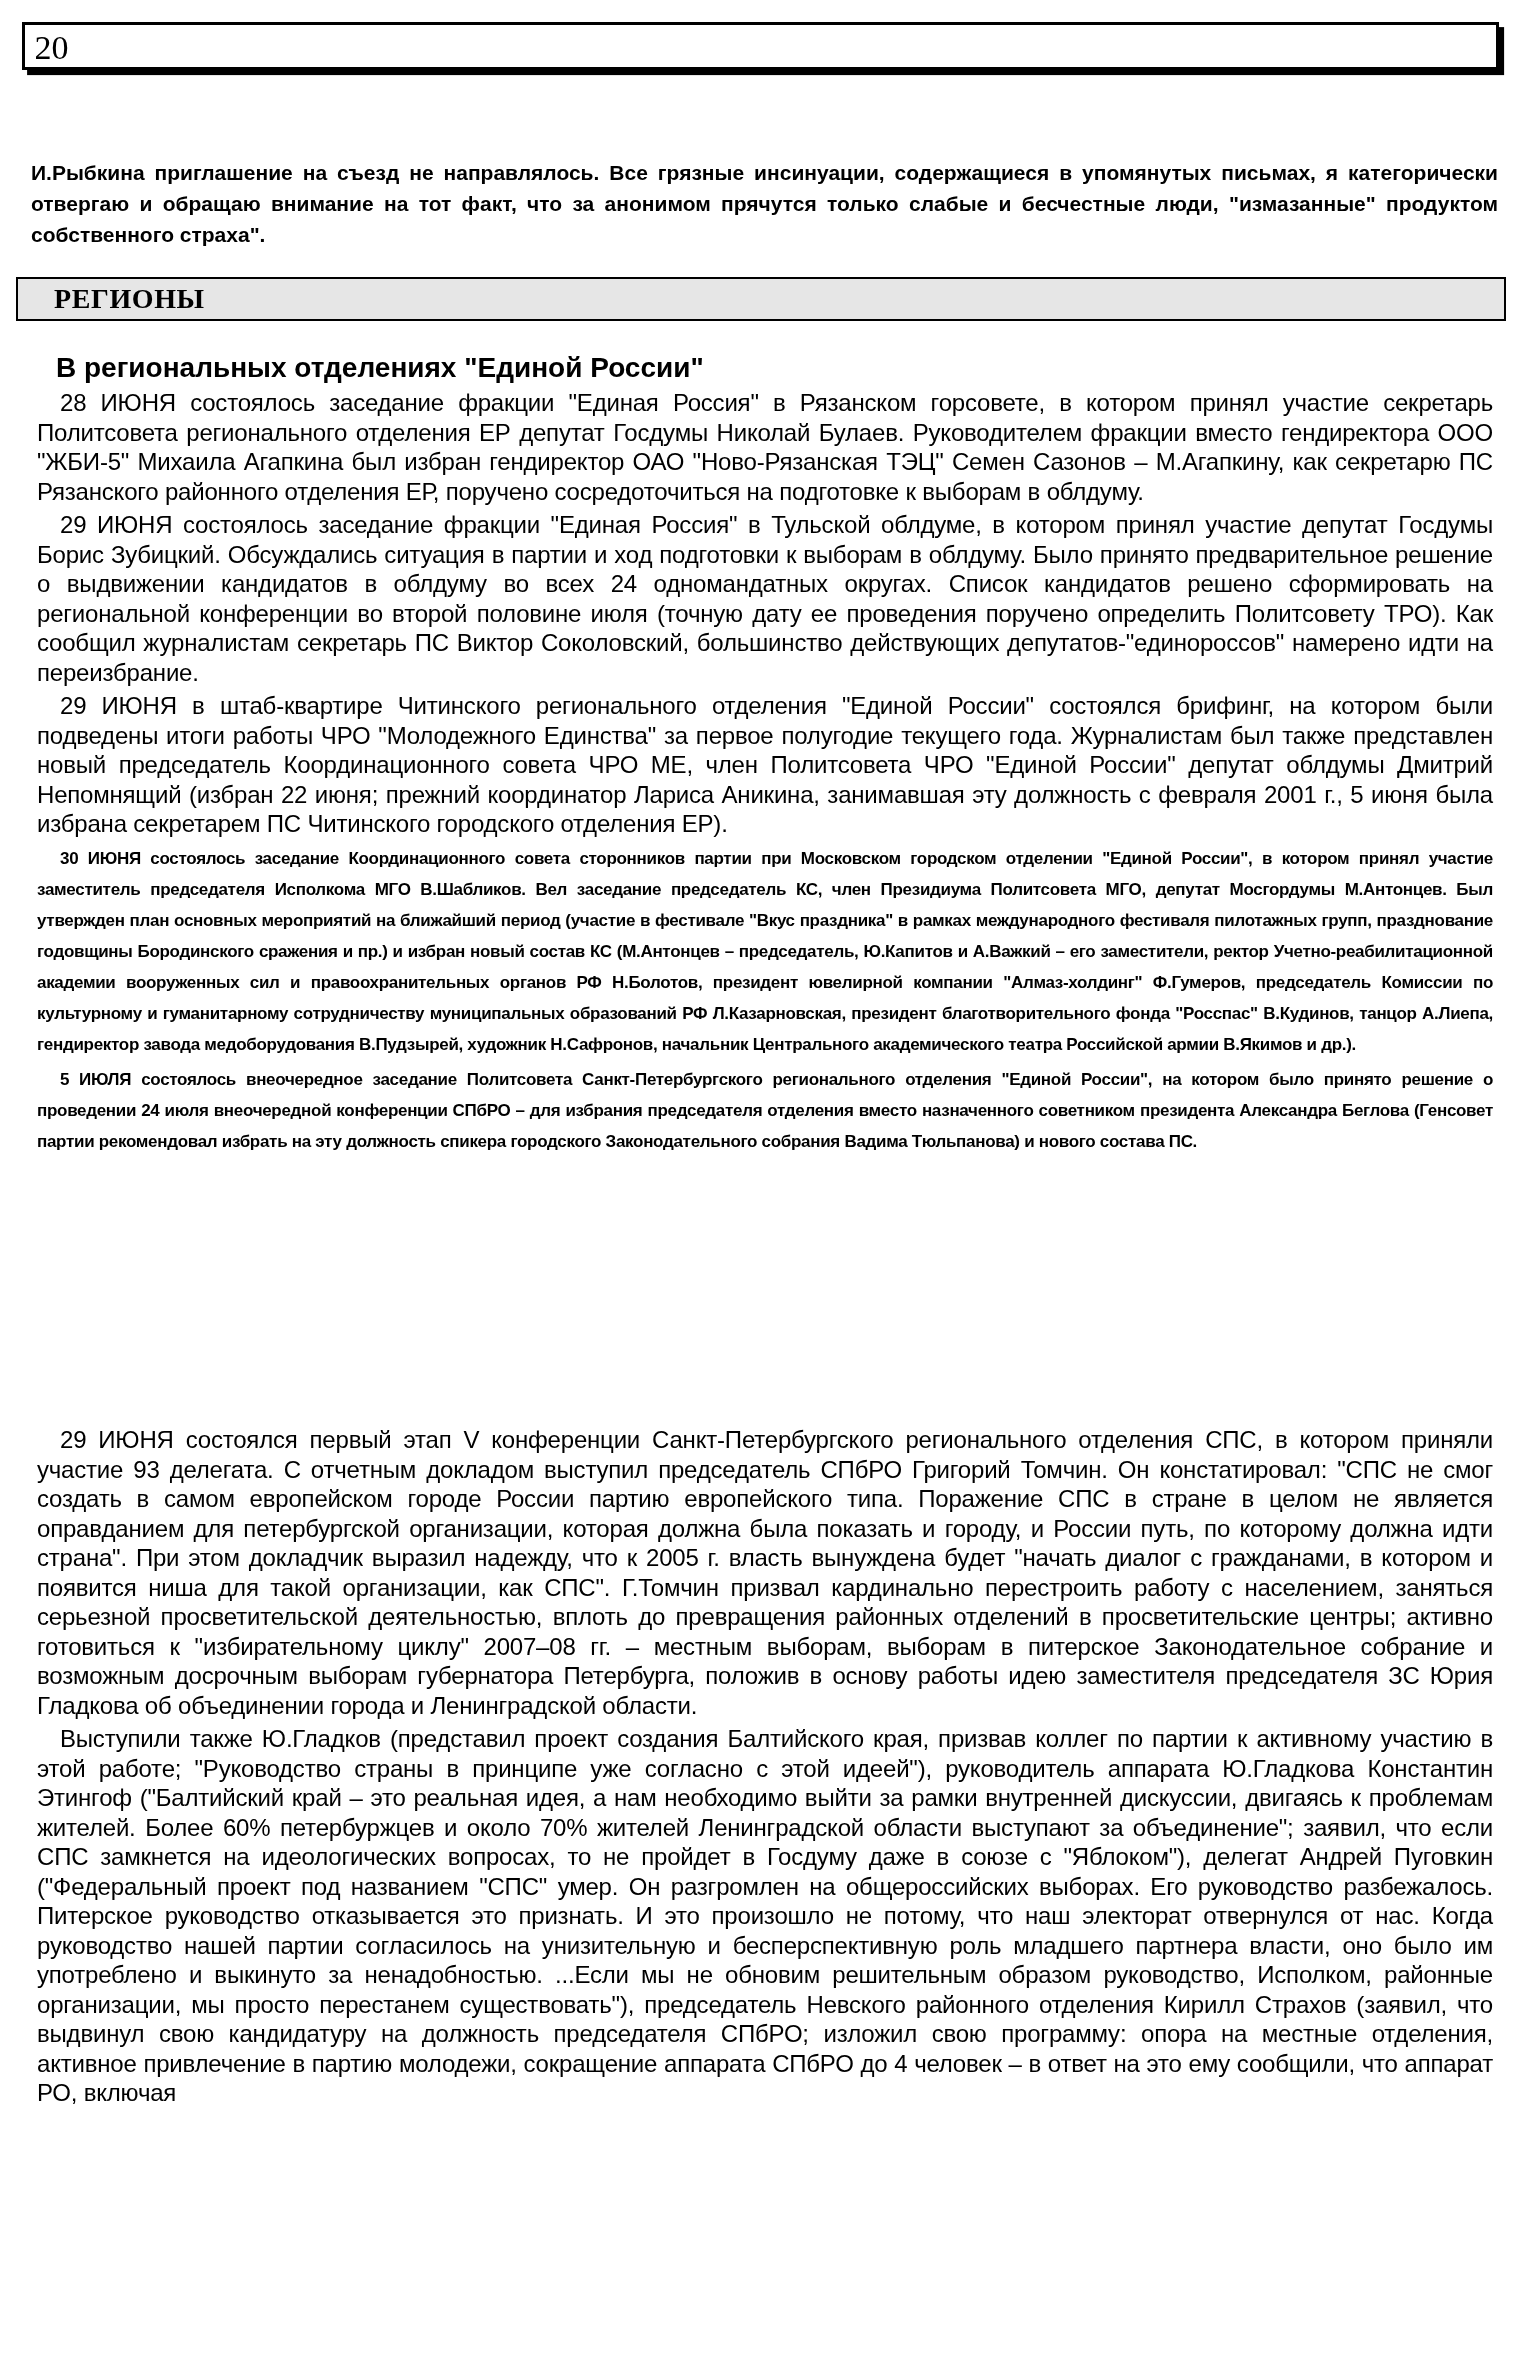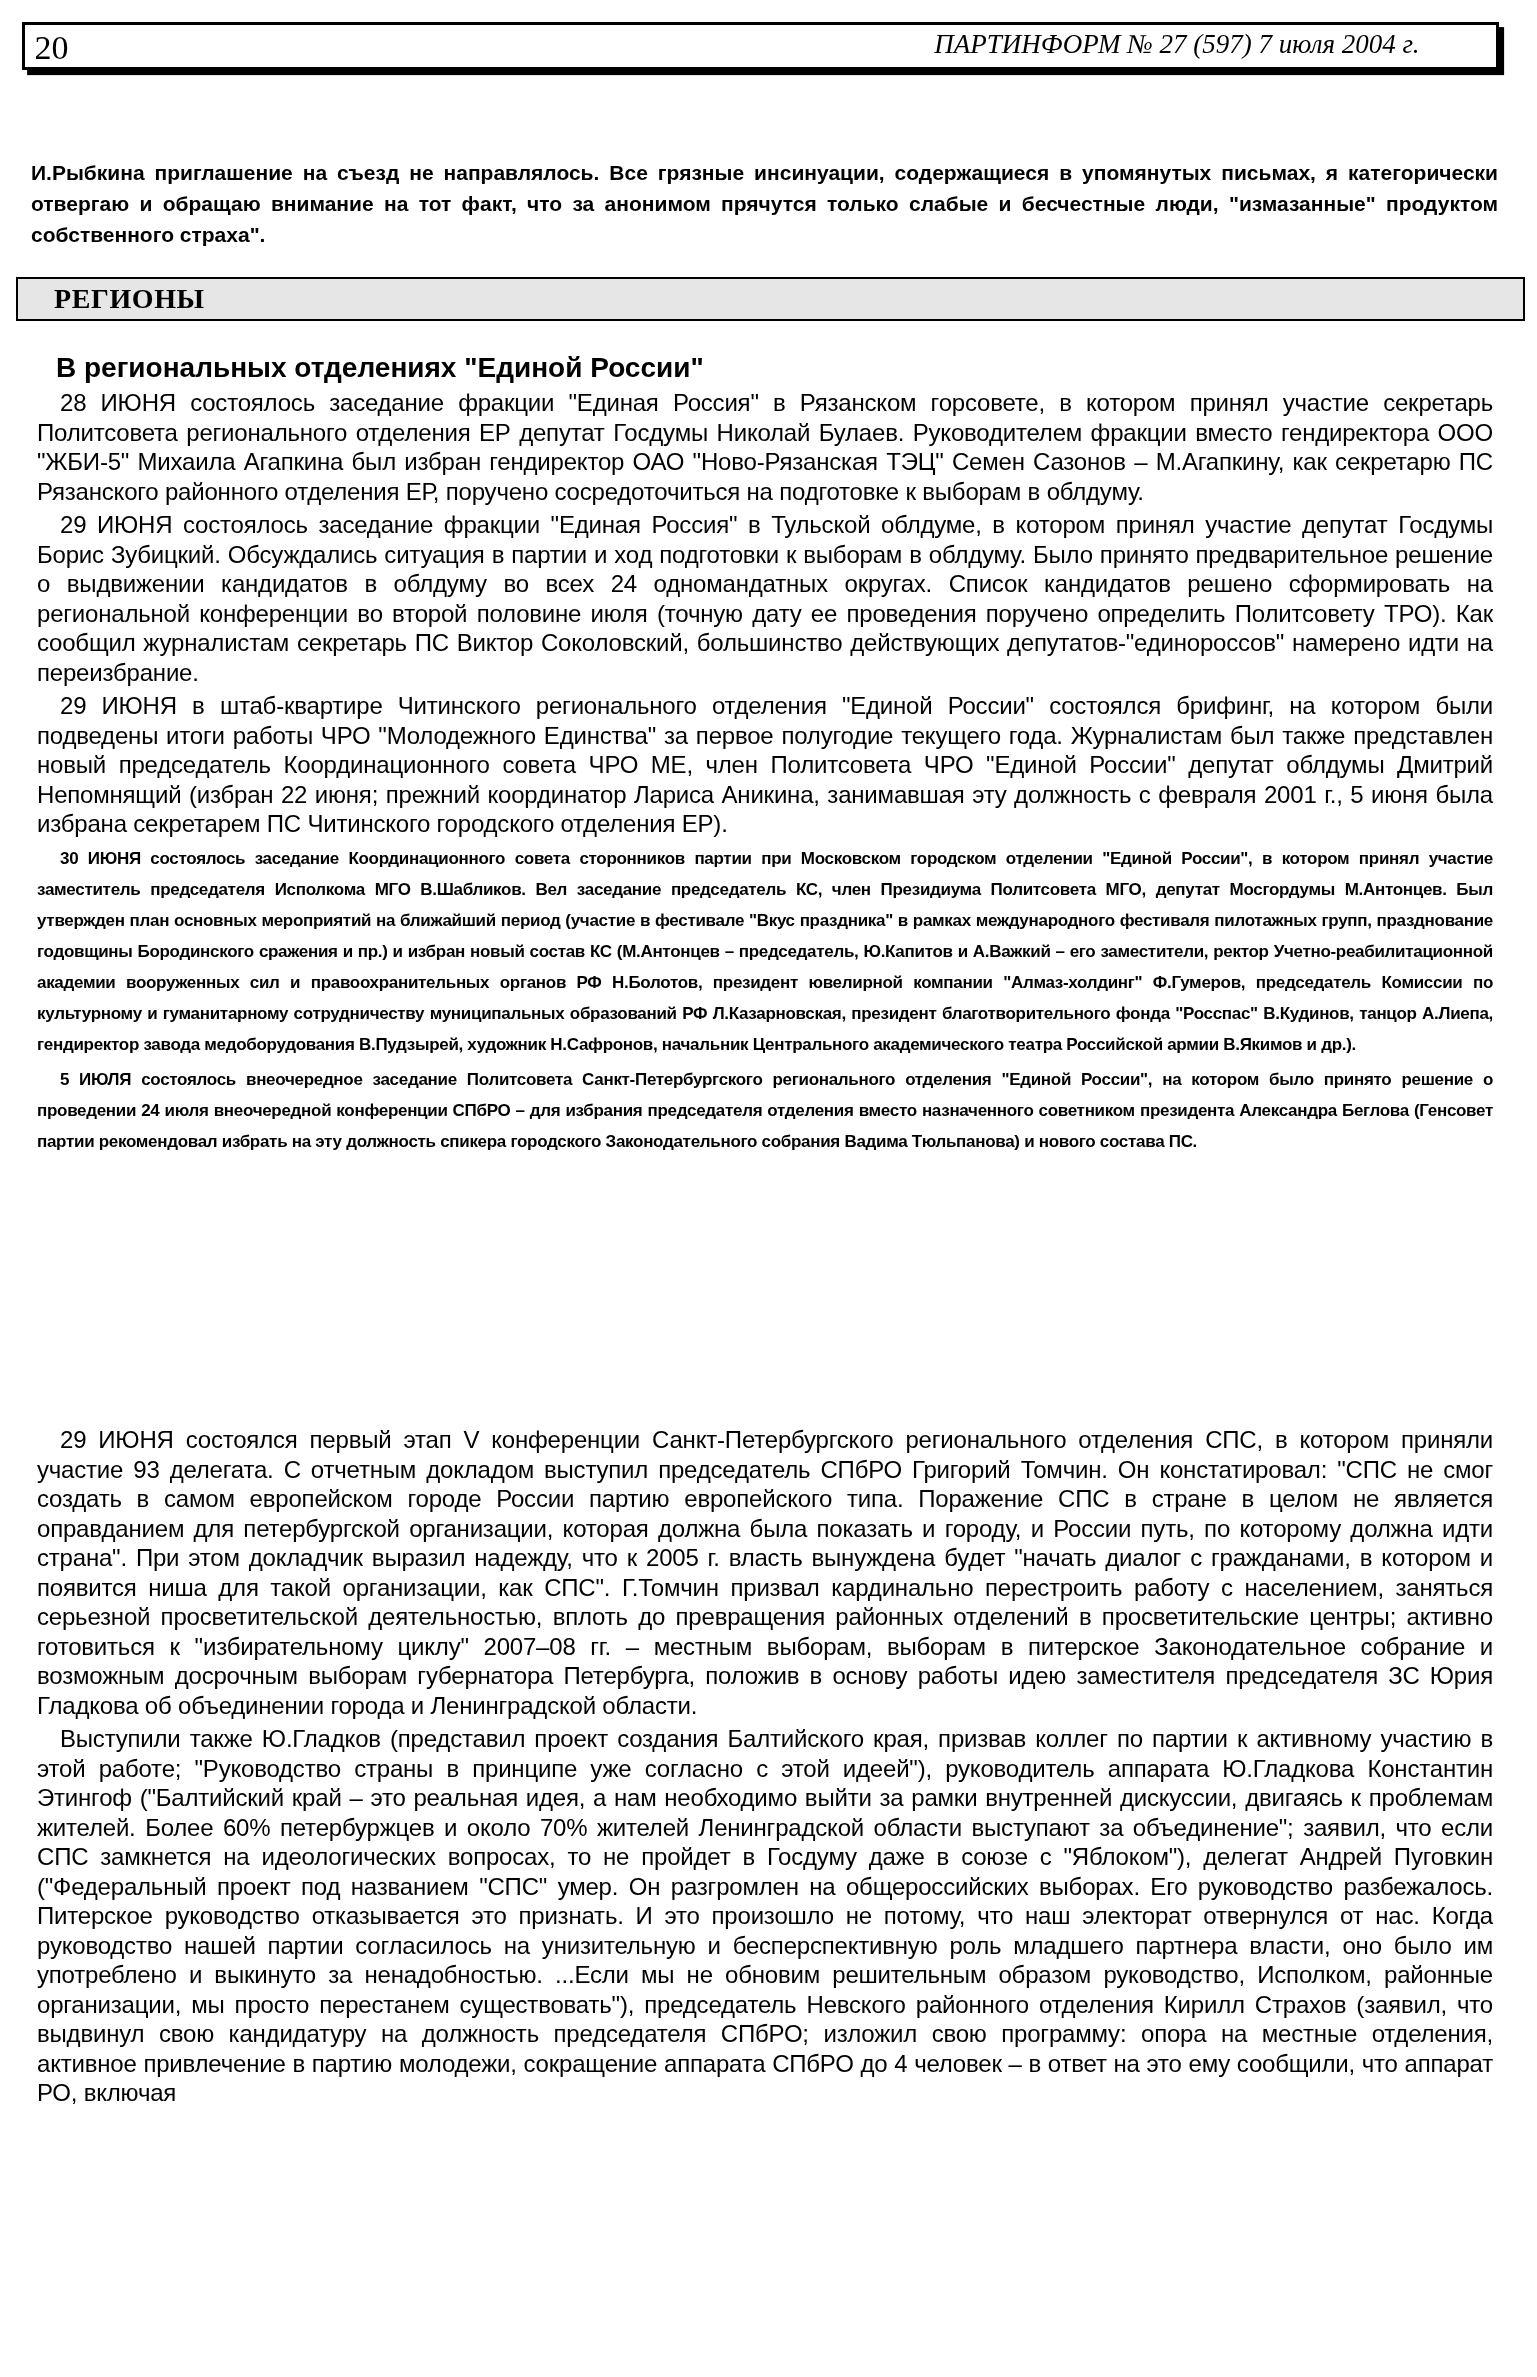--- a/index.html
+++ b/index.html
@@ -13,39 +13,38 @@
   .page-number { position: absolute; left: 9px; top: 3.8px; font-size: 34px; }
   .masthead { position: absolute; right: 77px; top: 3.8px; font-size: 27px; font-style: italic; }
   .intro {
     position: absolute; left: 31px; top: 136px; width: 1467px;
     font-family: "Liberation Sans", sans-serif; font-weight: bold;
     font-size: 21px; line-height: 31px; text-align: justify;
   }
   .section-box {
     position: absolute; left: 16px; top: 277px; width: 1486px; height: 40px;
     border: 2.6px solid #000; background: #e6e6e6;
-    font-family: "Liberation Serif", serif; font-weight: bold; padding-left: 19px;
+    font-family: "Liberation Serif", serif; font-weight: bold;
   }
   .section-title { position: absolute; left: 36px; top: 3.8px; font-size: 28px; letter-spacing: 0.6px; }
   .article { position: absolute; left: 33px; width: 1464px; font-family: "Liberation Sans", sans-serif; }
   .headline { font-size: 28px; font-weight: bold; margin: 0 0 2.6px 0; padding-left: 23px; line-height: 33px; }
   .para {
     margin: 4px; font-size: 24px; line-height: 29.5px; text-align: justify;
     text-indent: 23px; letter-spacing: -0.2px;
   }
   .para.bold { font-weight: bold; font-size: 17px; line-height: 31px; letter-spacing: -0.3px; }
   #article-er { top: 351px; }
   #article-sps { top: 1421px; }
 </style>
 </head>
 <body>
 
 <div class="page-header">
   <span class="page-number">20</span>
-  <span class="masthead">ПАРТИНФОРМ № 27 (597) 7 июля 2004 г.</span>
 </div>
 
 <p class="intro">И.Рыбкина приглашение на съезд не направлялось. Все грязные инсинуации, содержащиеся в упомянутых письмах, я категорически отвергаю и обращаю внимание на тот факт, что за анонимом прячутся только слабые и бесчестные люди, "измазанные" продуктом собственного страха".</p>
 
 <div class="section-box">
   <span class="section-title">РЕГИОНЫ</span>
 </div>
 
 <div class="article" id="article-er">
   <h2 class="headline">В региональных отделениях "Единой России"</h2>

